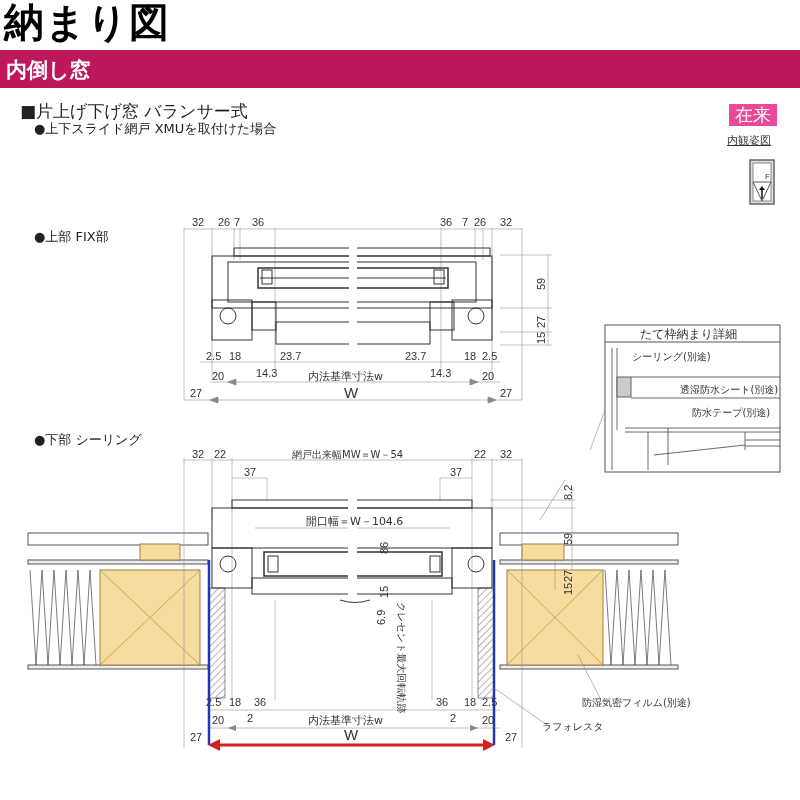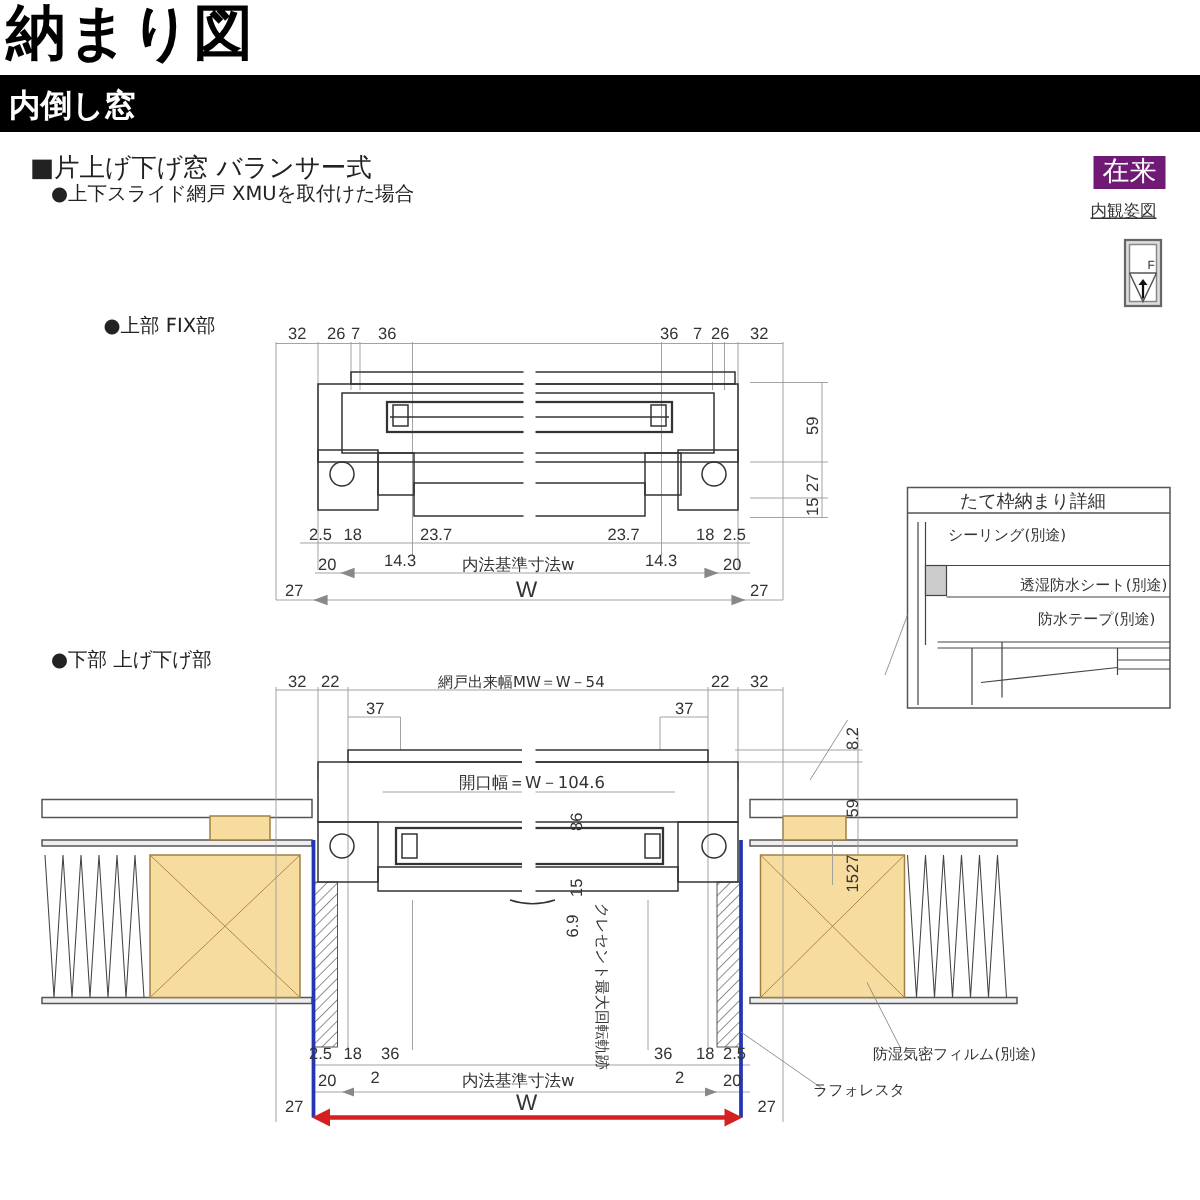--- a/index.html
+++ b/index.html
@@ -1,42 +1,42 @@
 <!DOCTYPE html>
 <html><head>
 <meta charset="utf-8">
 <style>
   html, body { margin:0; padding:0; background:#fff; }
   body { width:800px; height:800px; position:relative; overflow:hidden; font-family:"DejaVu Sans", sans-serif; color:#222; }
   .page-title { position:absolute; left:4px; top:0; font-size:40px; font-weight:bold; letter-spacing:1px; line-height:44px; color:#000000; }
-  .section-band { position:absolute; left:0; top:50px; width:800px; height:38px; background:#000000; }
+  .section-band { position:absolute; left:0; top:50px; width:800px; height:38px; background:#be185d; }
   .section-band span { position:absolute; left:6px; top:6px; font-size:21px; font-weight:bold; color:#fff; }
   .heading { position:absolute; left:20px; top:100px; font-size:17px; color:#222; }
   .sub-heading { position:absolute; left:34px; top:120px; font-size:13px; color:#222; }
-  .badge { position:absolute; left:729px; top:104px; width:48px; height:22px; background:#701a75; color:#fff; font-size:18px; text-align:center; line-height:22px; }
+  .badge { position:absolute; left:729px; top:104px; width:48px; height:22px; background:#ec4899; color:#fff; font-size:18px; text-align:center; line-height:22px; }
   .badge-caption { position:absolute; left:727px; top:133px; font-size:11px; color:#333;text-decoration:underline; }
   .label { position:absolute; font-size:13px; color:#222; }
   svg { position:absolute; left:0; top:0; }
   .dim { font-family:"Liberation Sans", sans-serif; font-size:11px; fill:#333; }
   .jp { font-family:"DejaVu Sans", sans-serif; font-size:10px; fill:#333; }
 </style>
 </head>
 <body>
 
 <div class="page-title">納まり図</div>
 <div class="section-band">
   <span>内倒し窓</span>
 </div>
 <div class="heading">■片上げ下げ窓 バランサー式</div>
 <div class="sub-heading">●上下スライド網戸 XMUを取付けた場合</div>
 <div class="badge">在来</div>
 <div class="badge-caption">内観姿図</div>
 
-<div class="label" style="left:34px;top:208px;margin-left:35px;">●上部 FIX部</div>
-<div class="label" style="left:34px;top:431px;">●下部 上げ下げ部</div>
+<div class="label" style="left:34px;top:228px;">●上部 FIX部</div>
+<div class="label" style="left:34px;top:431px;">●下部 シーリング</div>
 
 <svg width="800" height="800">
 
   <g>
     <rect x="750" y="160" width="24" height="44" fill="#ddd" stroke="#666" stroke-width="1.5"></rect>
     <rect x="753" y="163" width="18" height="38" fill="#fff" stroke="#888"></rect>
     <line x1="753" y1="182" x2="771" y2="182" stroke="#555"></line>
     <polyline points="753,182 762,201 771,182" fill="none" stroke="#555"></polyline>
     <line x1="762" y1="199" x2="762" y2="188" stroke="#111" stroke-width="1.5"></line>
     <polygon points="759,190 762,186 765,190" fill="#111"></polygon>

